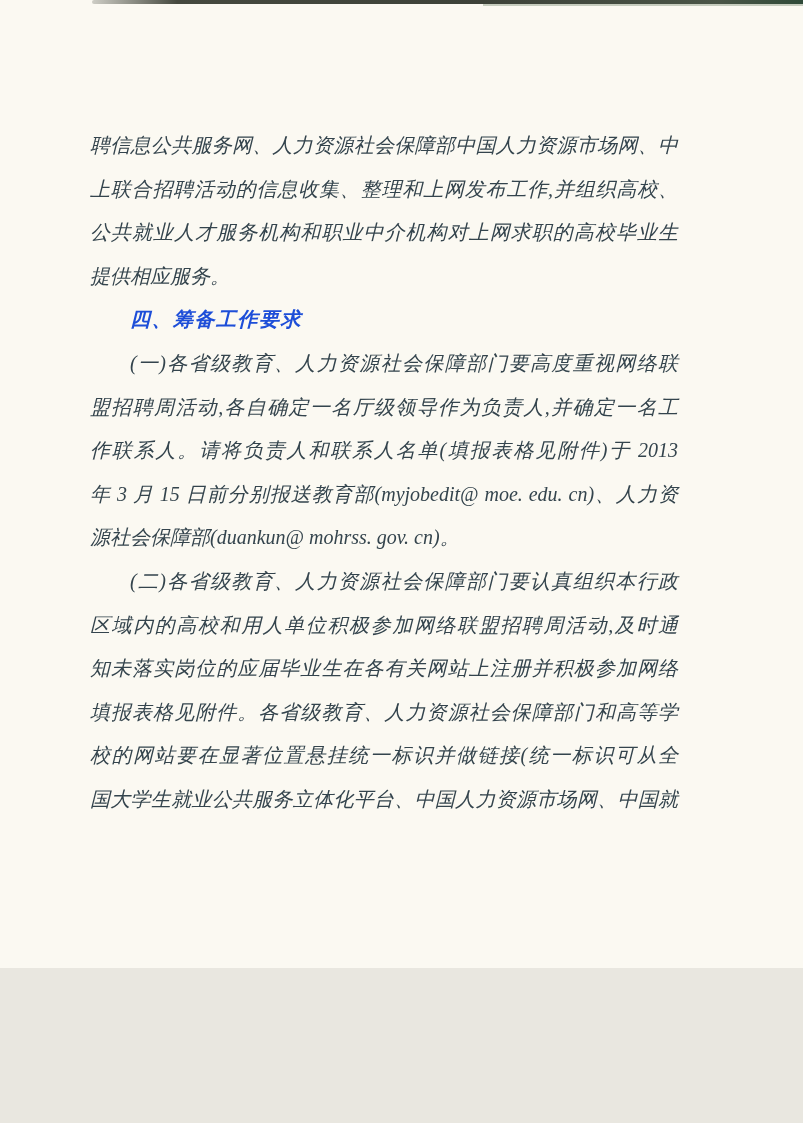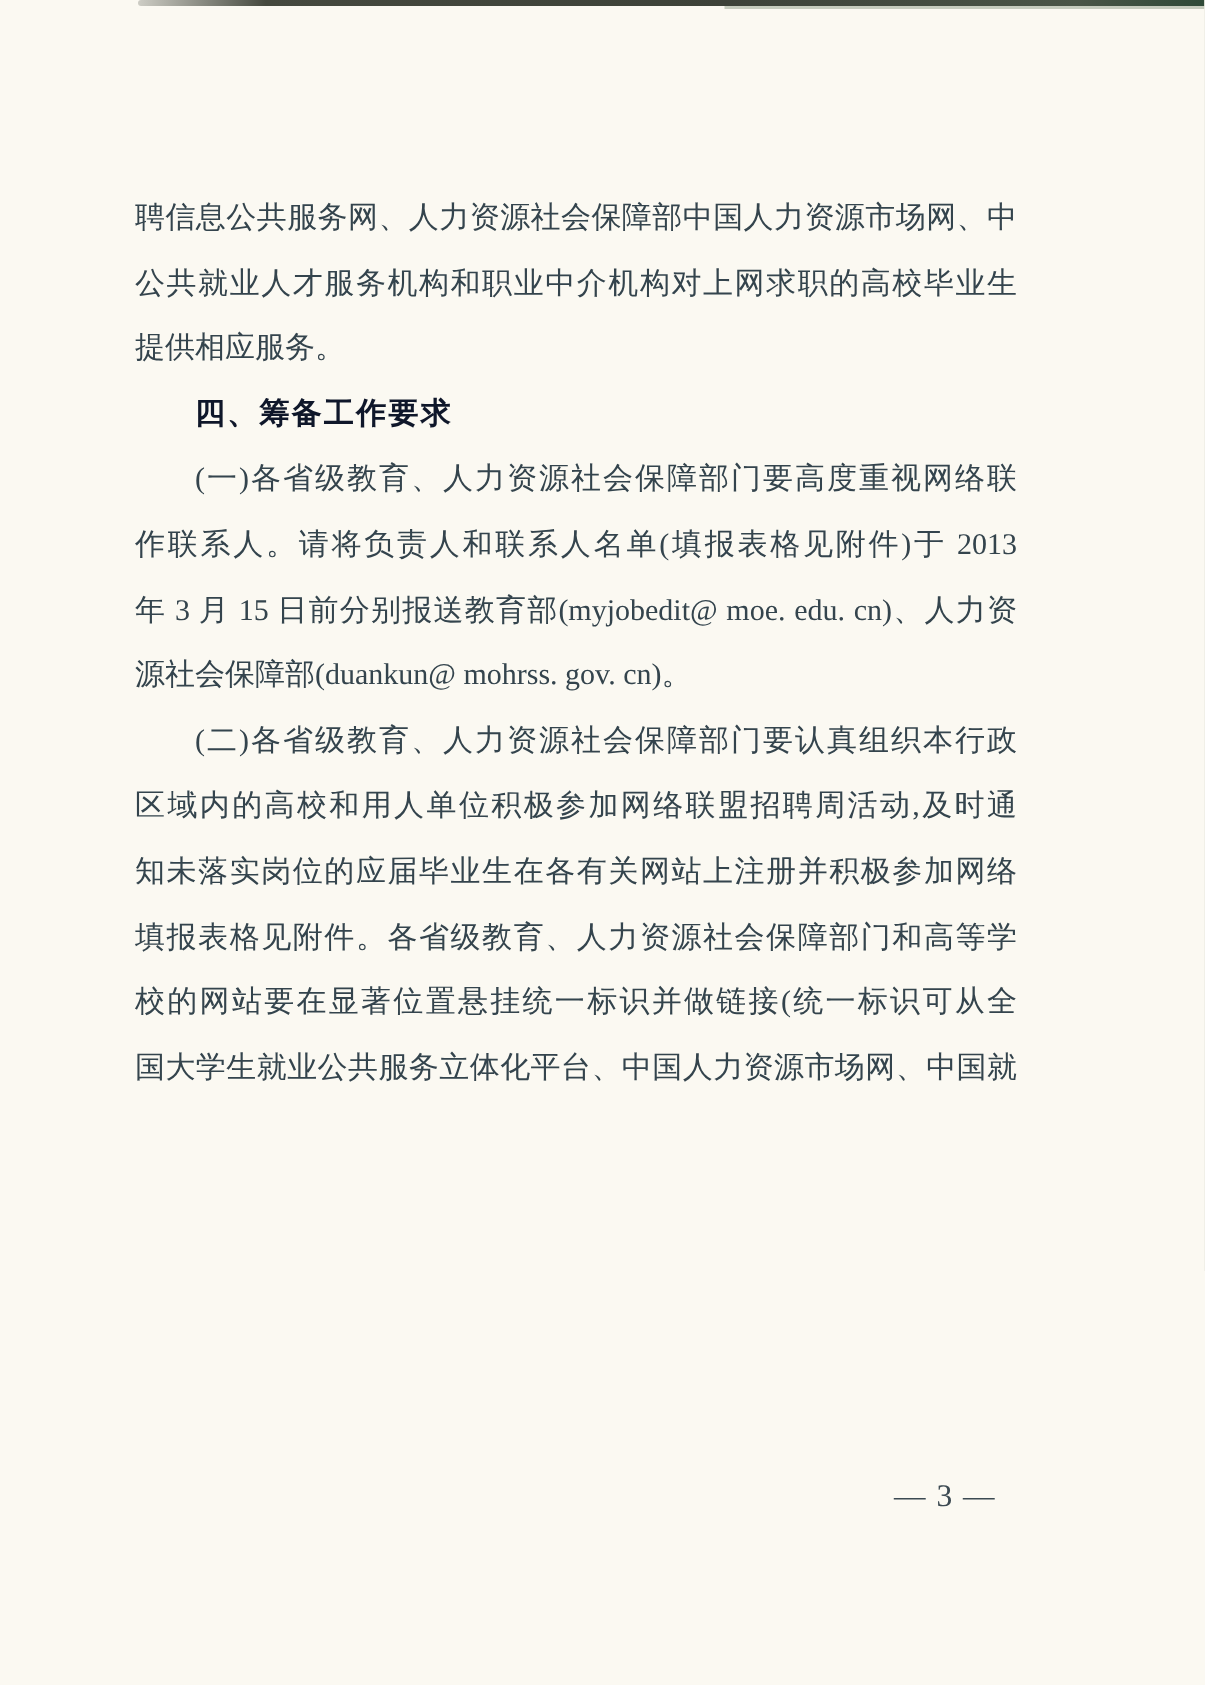--- a/index.html
+++ b/index.html
@@ -1,22 +1,23 @@
 <!DOCTYPE html>
 <html><head>
 <meta charset="utf-8">
 <style>
   html, body { margin: 0; padding: 0; background: #e9e7e0; }
   .page {
     position: relative;
     width: 803px;
-    height: 1123px;
+    height: 968px;
     background: #fbf9f2;
     overflow: hidden;
     font-family: "Liberation Serif", "DejaVu Serif", serif;
+    font-style: italic;
   }
   
   .scan-edge {
     position: absolute;
     top: 0; left: 92px; right: 0;
     height: 4px;
     background: linear-gradient(to right,
       rgba(70,74,64,0.25) 0%,
       #45493f 12%,
       #3d4239 55%,
@@ -41,21 +42,21 @@
     line-height: 43.6px;
     color: #34444d;
     text-align: justify;
   }
   .line { text-align: justify; }
   .line.jl { text-align-last: justify; }
   .line.indent { text-indent: 2em; }
   .line.heading {
     font-family: "Liberation Sans", "DejaVu Sans", sans-serif;
     font-weight: 700;
-    color: #0f172a;
+    color: #1d4ed8;
     letter-spacing: 1.5px;
     text-align-last: left;
   }
   .page-footer {
     position: absolute;
     top: 985px;
     left: 585px;
     width: 90px;
     font-size: 21px;
     color: #3c4a52;
@@ -66,24 +67,26 @@
 </style>
 </head>
 <body>
 
 <div class="page">
 
   <div class="scan-edge"></div>
 
   <main class="text-block">
     <div class="line jl">聘信息公共服务网、人力资源社会保障部中国人力资源市场网、中</div>
+    <div class="line jl">上联合招聘活动的信息收集、整理和上网发布工作,并组织高校、</div>
     <div class="line jl">公共就业人才服务机构和职业中介机构对上网求职的高校毕业生</div>
     <div class="line">提供相应服务。</div>
     <div class="line heading indent">四、筹备工作要求</div>
     <div class="line jl indent">(一)各省级教育、人力资源社会保障部门要高度重视网络联</div>
+    <div class="line jl">盟招聘周活动,各自确定一名厅级领导作为负责人,并确定一名工</div>
     <div class="line jl">作联系人。请将负责人和联系人名单(填报表格见附件)于 2013</div>
     <div class="line jl">年 3 月 15 日前分别报送教育部(myjobedit@ moe. edu. cn)、人力资</div>
     <div class="line">源社会保障部(duankun@ mohrss. gov. cn)。</div>
     <div class="line jl indent">(二)各省级教育、人力资源社会保障部门要认真组织本行政</div>
     <div class="line jl">区域内的高校和用人单位积极参加网络联盟招聘周活动,及时通</div>
     <div class="line jl">知未落实岗位的应届毕业生在各有关网站上注册并积极参加网络</div>
     <div class="line jl">填报表格见附件。各省级教育、人力资源社会保障部门和高等学</div>
     <div class="line jl">校的网站要在显著位置悬挂统一标识并做链接(统一标识可从全</div>
     <div class="line jl">国大学生就业公共服务立体化平台、中国人力资源市场网、中国就</div>
   </main>

